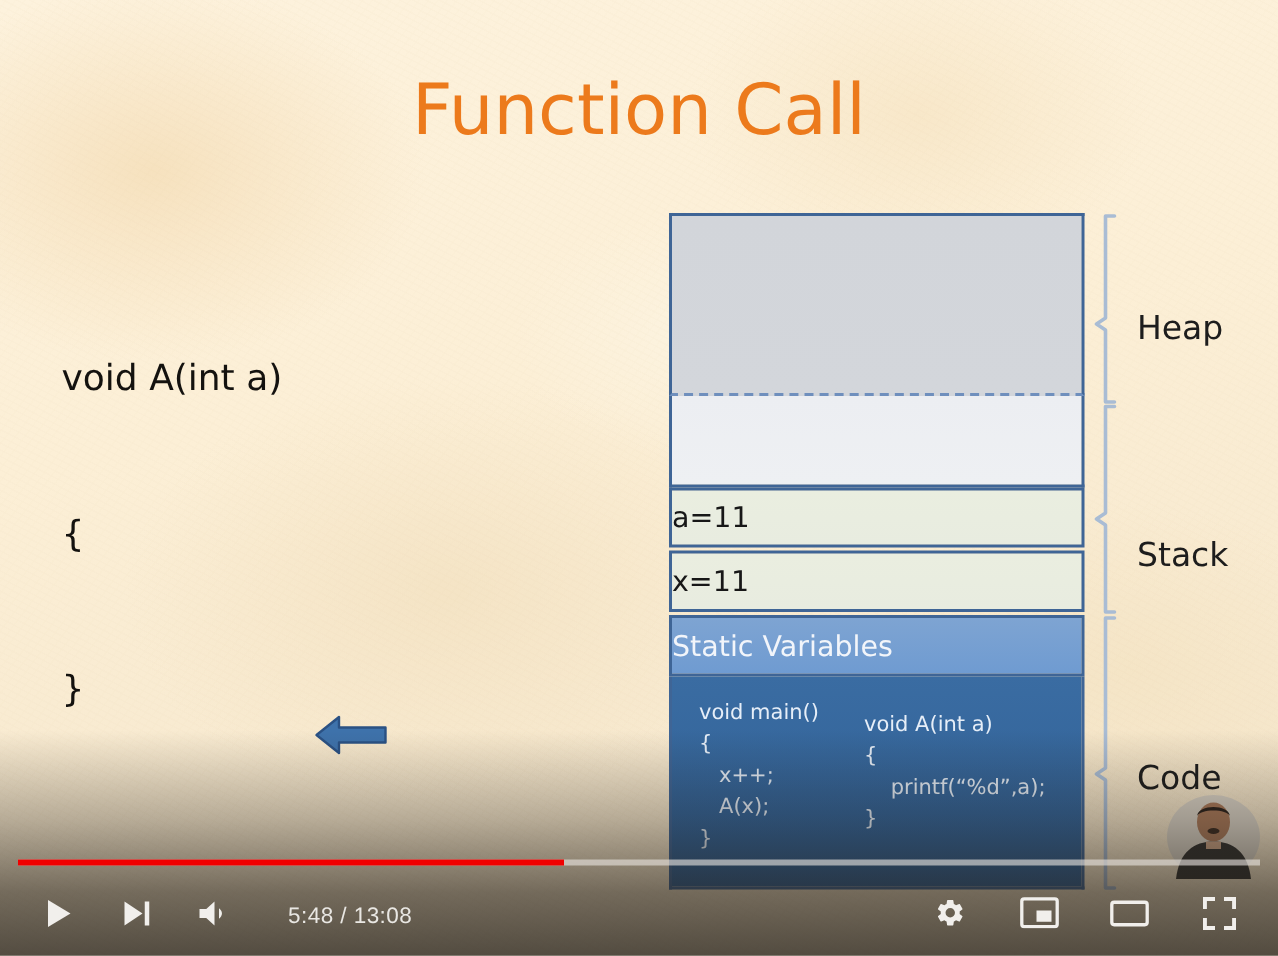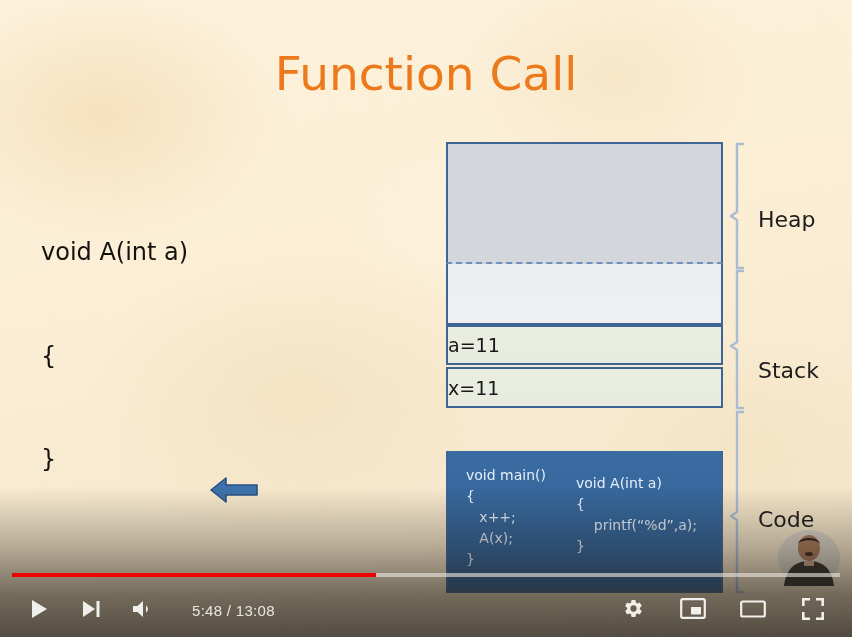--- a/index.html
+++ b/index.html
@@ -279,20 +279,23 @@
   </div>
 
   <div id="memory-diagram">
     <div class="mem-block" id="heap-block"></div>
     <div class="mem-block" id="free-block"></div>
     <div class="mem-block" id="frame-a">
       <span class="frame-label">a=11</span>
     </div>
     <div class="mem-block" id="frame-x">
       <span class="frame-label">x=11</span>
+    </div>
+    <div class="mem-block" id="static-block">
+      <span id="static-label">Static Variables</span>
     </div>
     <div class="mem-block" id="code-block">
       <div class="code-snippet" id="snippet-main">void main()
 {
    x++;
    A(x);
 }</div>
       <div class="code-snippet" id="snippet-a">void A(int a)
 {
     printf(“%d”,a);

